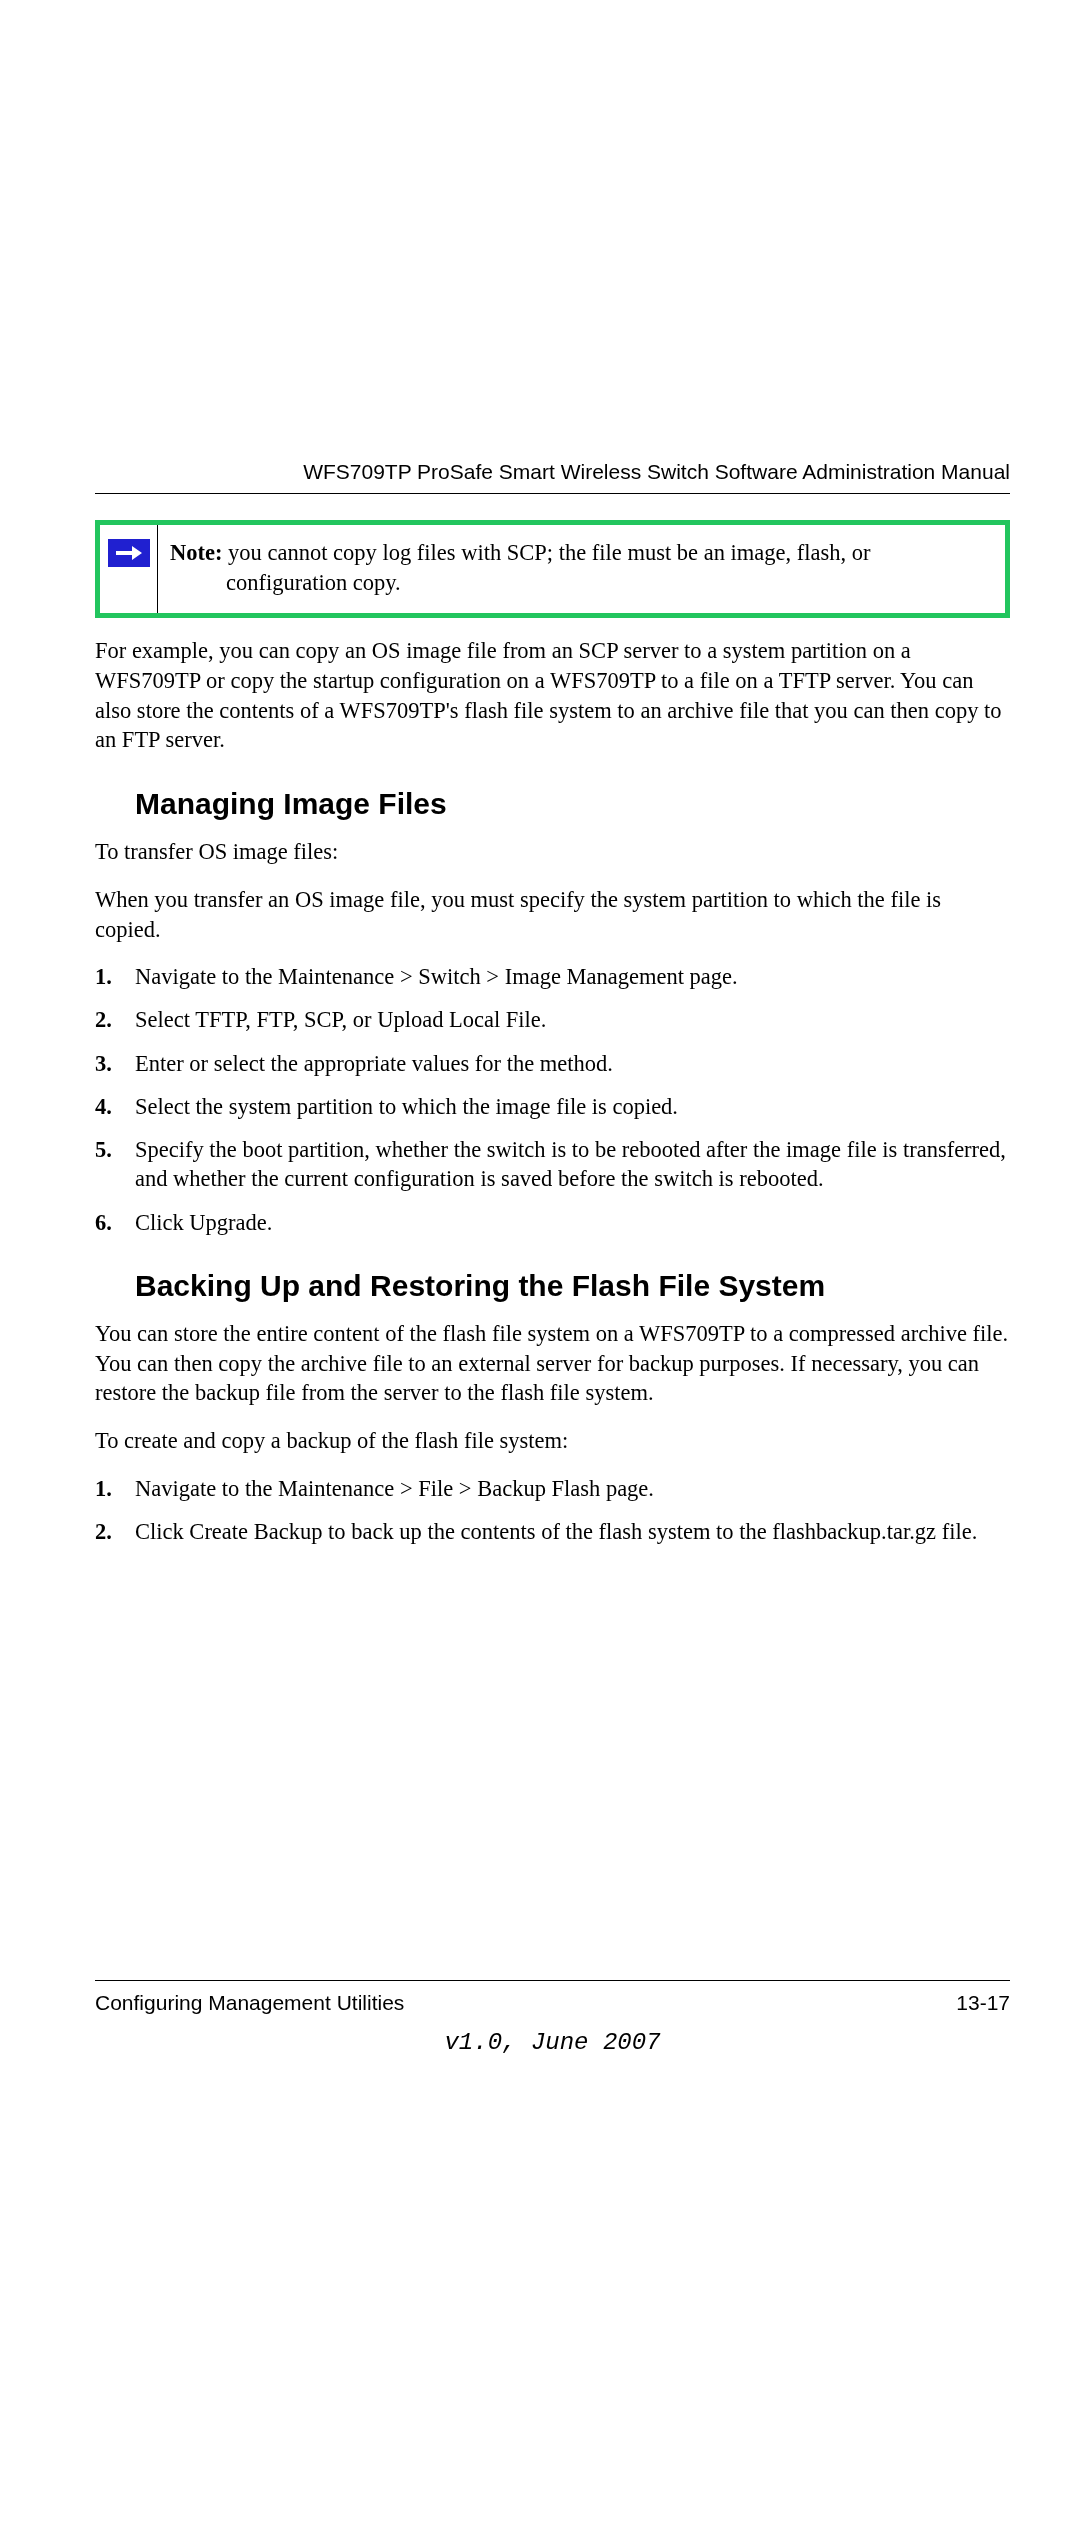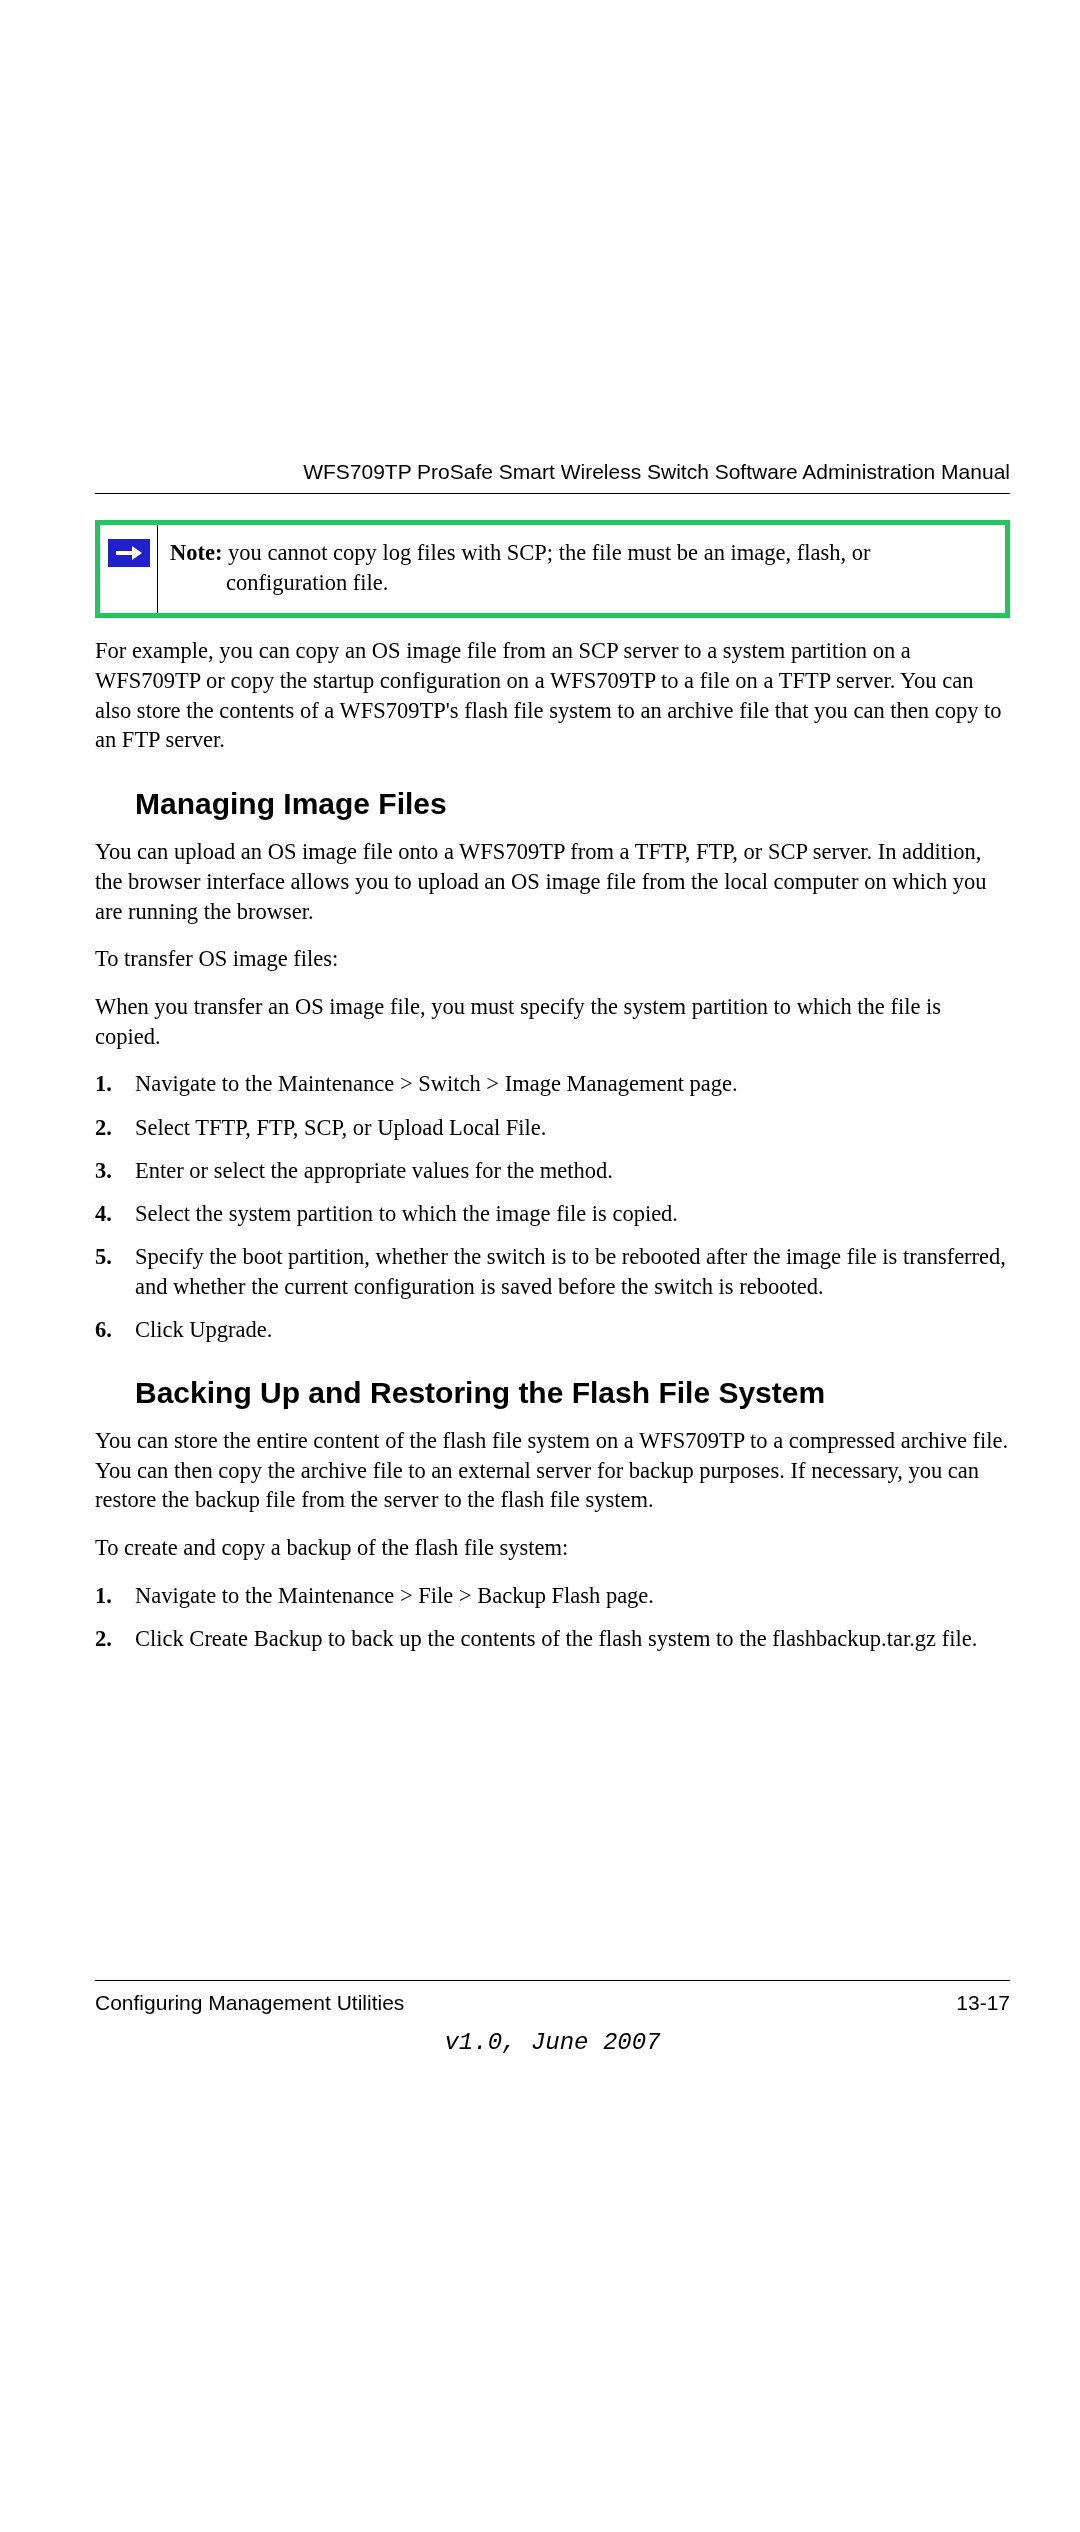--- a/index.html
+++ b/index.html
@@ -125,28 +125,27 @@
   <div class="note-box">
     <div class="note-icon-cell">
       <div class="note-icon">
         <svg width="30" height="18" viewBox="0 0 30 18">
           <path d="M2 7 L18 7 L18 2 L28 9 L18 16 L18 11 L2 11 Z" fill="#fff"></path>
         </svg>
       </div>
     </div>
     <div class="note-text-cell">
       <b>Note:</b><span> you cannot copy log files with SCP; the file must be an image, flash, or</span>
-      <span class="note-continuation">configuration file.</span>
+      <span class="note-continuation">configuration copy.</span>
     </div>
   </div>
 
   <p class="body-para">For example, you can copy an OS image file from an SCP server to a system partition on a WFS709TP or copy the startup configuration on a WFS709TP to a file on a TFTP server. You can also store the contents of a WFS709TP's flash file system to an archive file that you can then copy to an FTP server.</p>
 
   <h2 class="h2">Managing Image Files</h2>
-  <p class="body-para">You can upload an OS image file onto a WFS709TP from a TFTP, FTP, or SCP server. In addition, the browser interface allows you to upload an OS image file from the local computer on which you are running the browser.</p>
   <p class="body-para">To transfer OS image files:</p>
   <p class="body-para">When you transfer an OS image file, you must specify the system partition to which the file is copied.</p>
 
   <ol class="steps">
     <li>Navigate to the Maintenance &gt; Switch &gt; Image Management page.</li>
     <li>Select TFTP, FTP, SCP, or Upload Local File.</li>
     <li>Enter or select the appropriate values for the method.</li>
     <li>Select the system partition to which the image file is copied.</li>
     <li>Specify the boot partition, whether the switch is to be rebooted after the image file is transferred, and whether the current configuration is saved before the switch is rebooted.</li>
     <li>Click Upgrade.</li>

